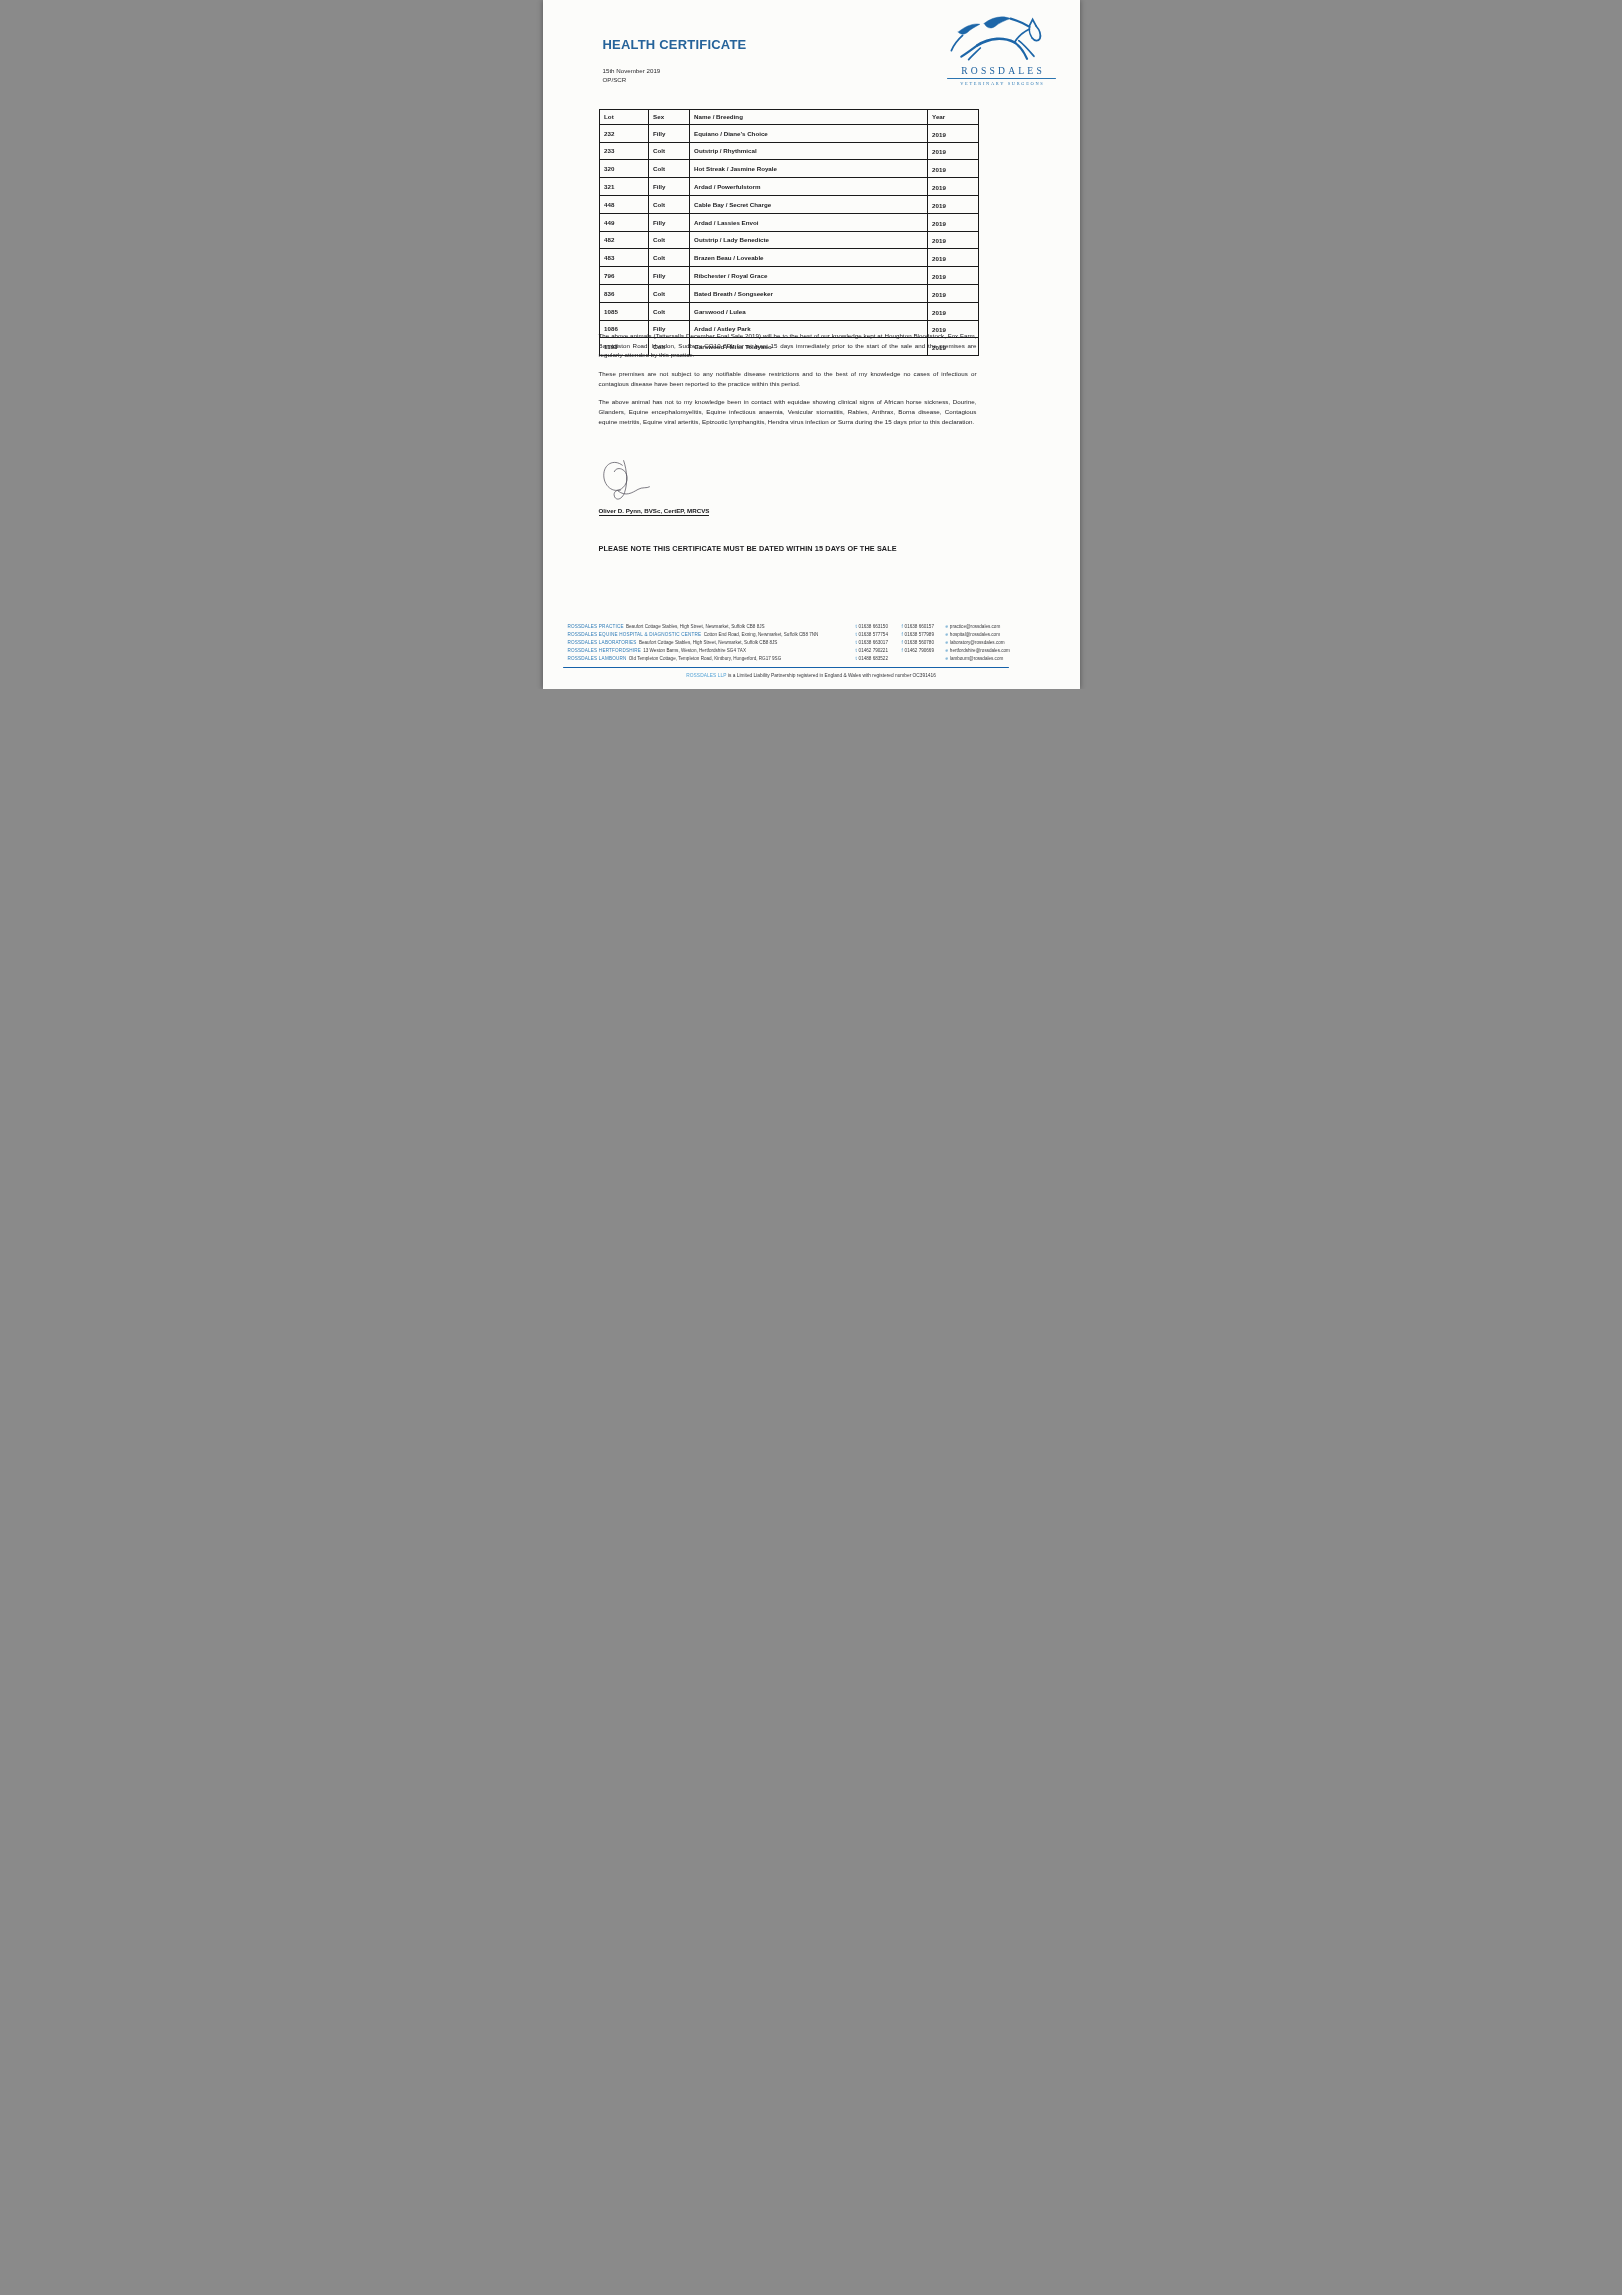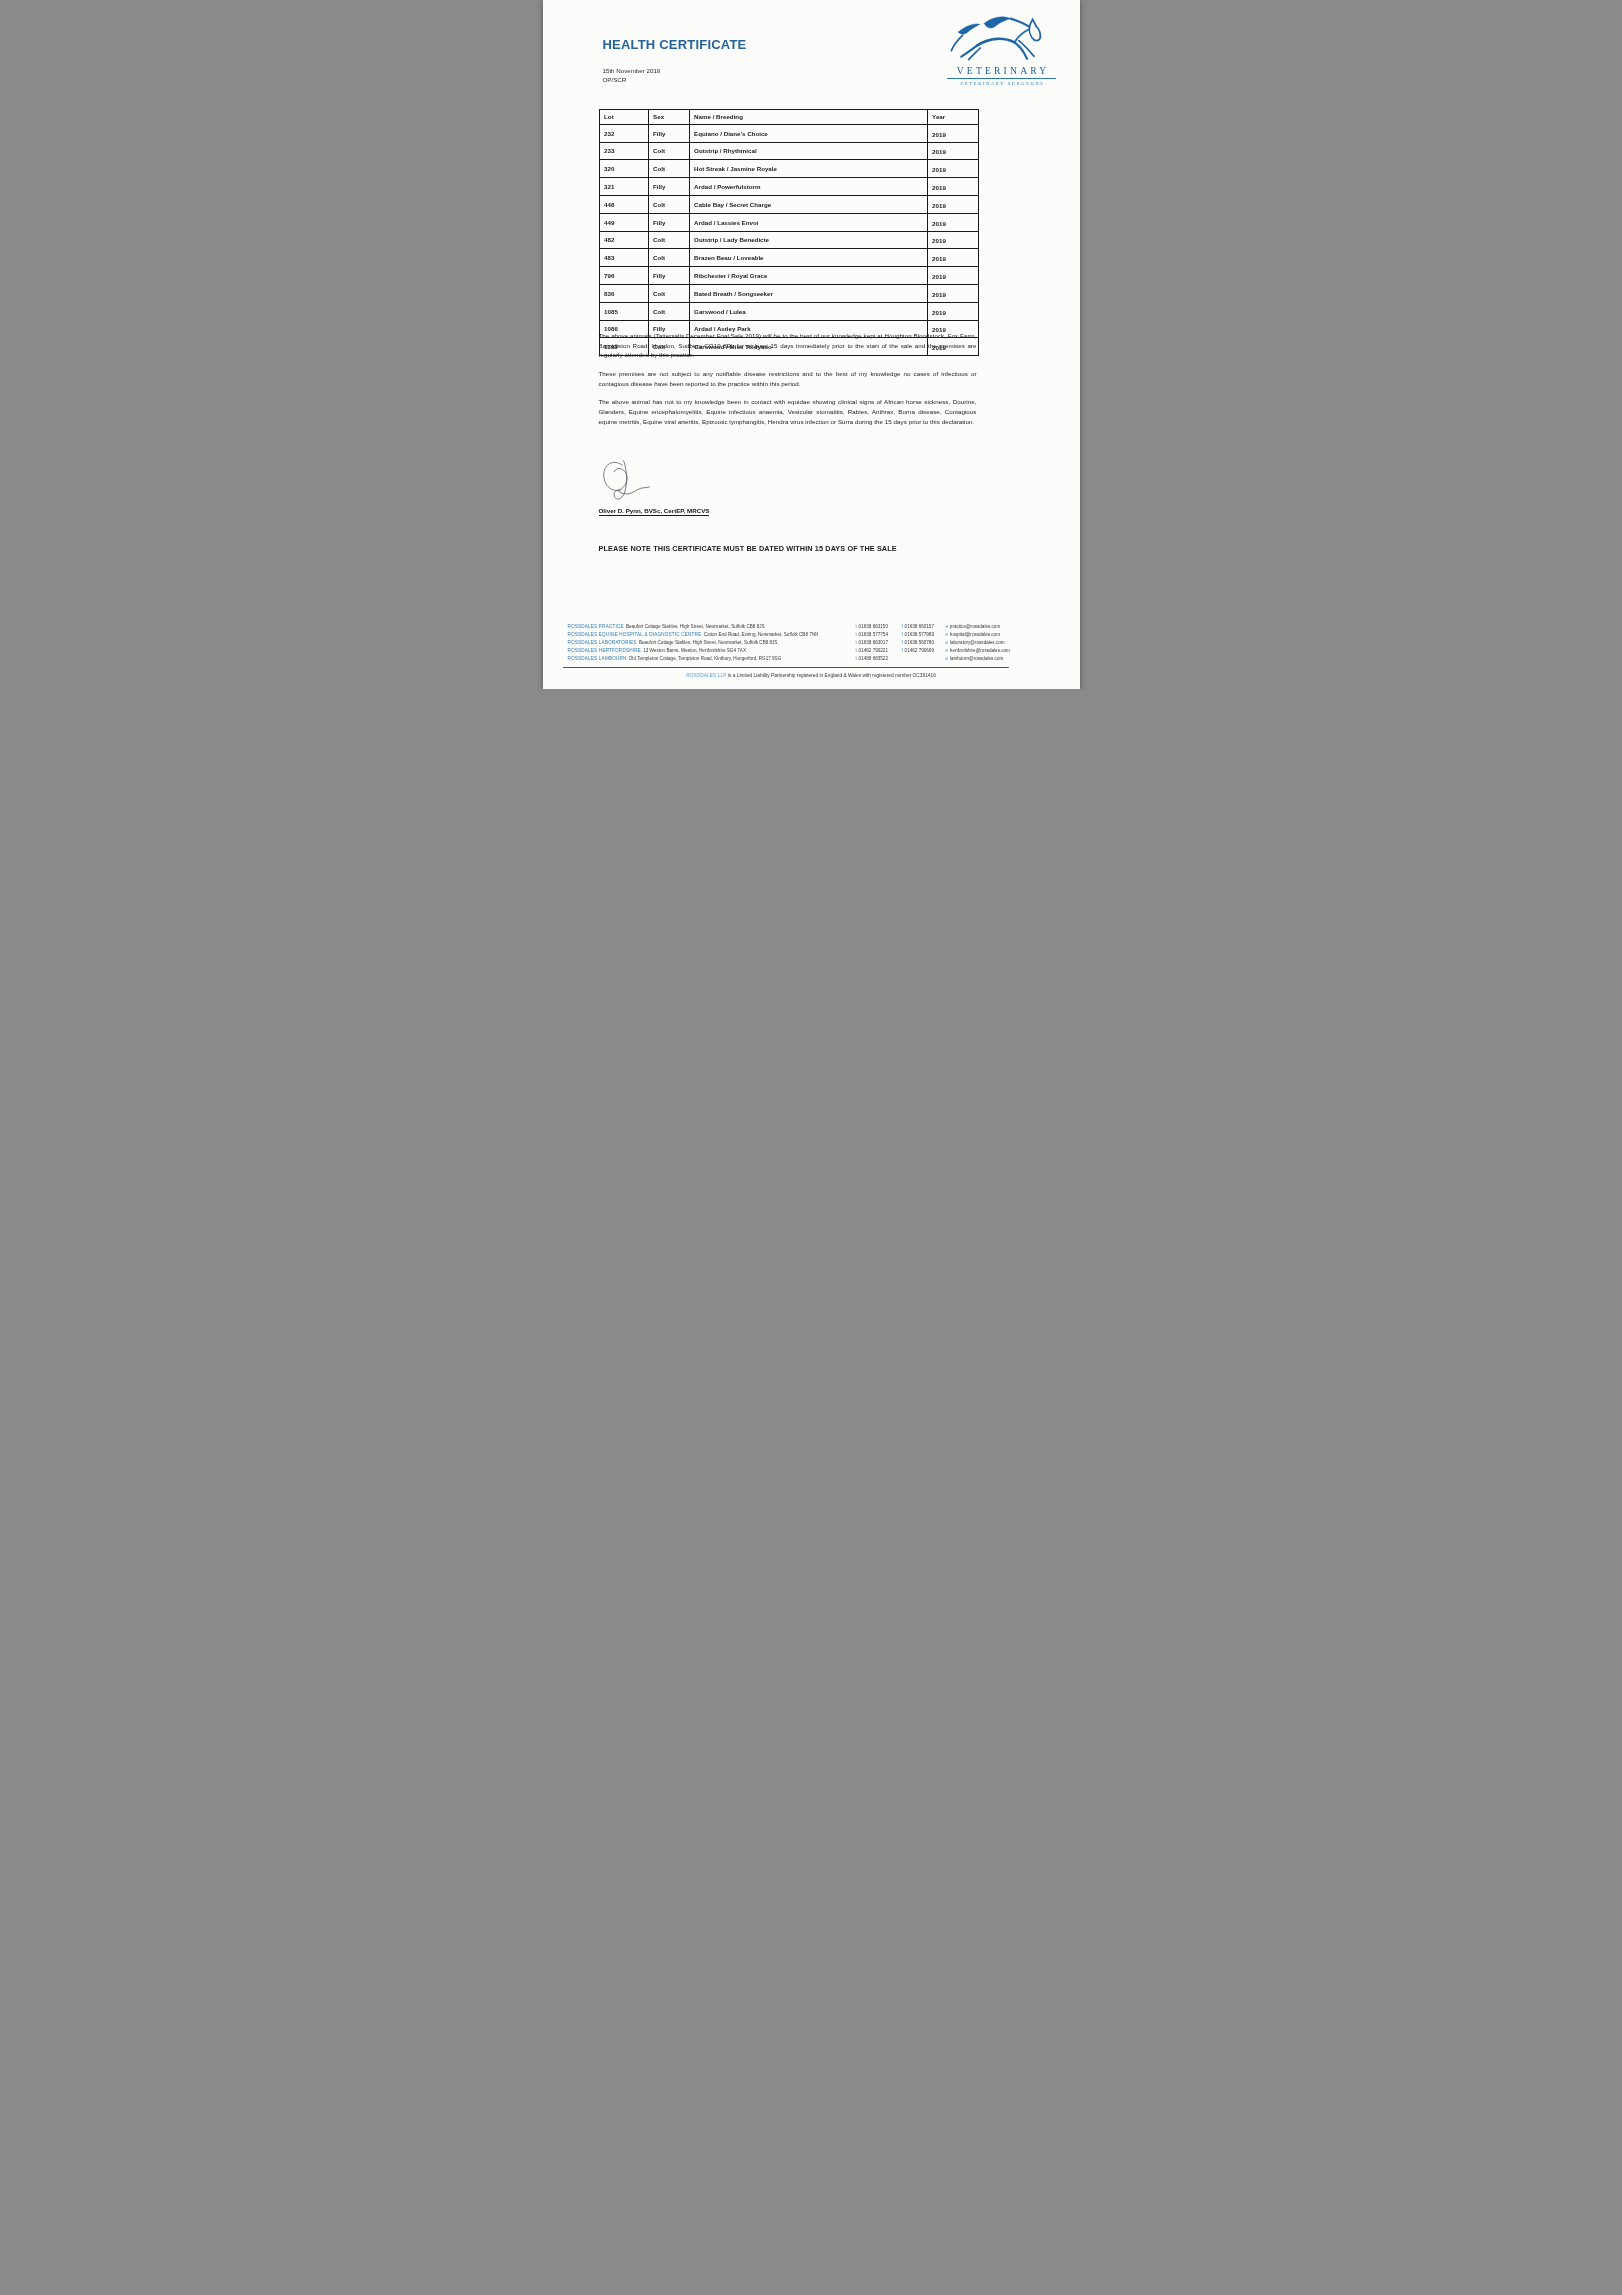--- a/index.html
+++ b/index.html
@@ -118,21 +118,21 @@
 
         <path d="M150,68 C160,75 168,84 173,94 L179,106" stroke-width="5"></path>
         <path d="M160,64 C172,73 183,86 195,100" stroke-width="4"></path>
 
         <path d="M64,75 C52,84 40,93 27,101" stroke-width="5"></path>
         <path d="M71,81 C61,91 52,99 44,108" stroke-width="4"></path>
 
         <path d="M30,52 C20,61 10,73 4,87" stroke-width="4"></path>
       </g>
     </svg>
-    <div class="logo-wordmark">VETERINARY</div>
+    <div class="logo-wordmark">ROSSDALES</div>
     <div class="logo-rule"></div>
     <div class="logo-tagline">VETERINARY SURGEONS</div>
   </div>
 
   <table class="animals">
     <colgroup>
       <col class="c-lot">
         <col class="c-sex">
         <col class="c-name">
         <col class="c-year">

